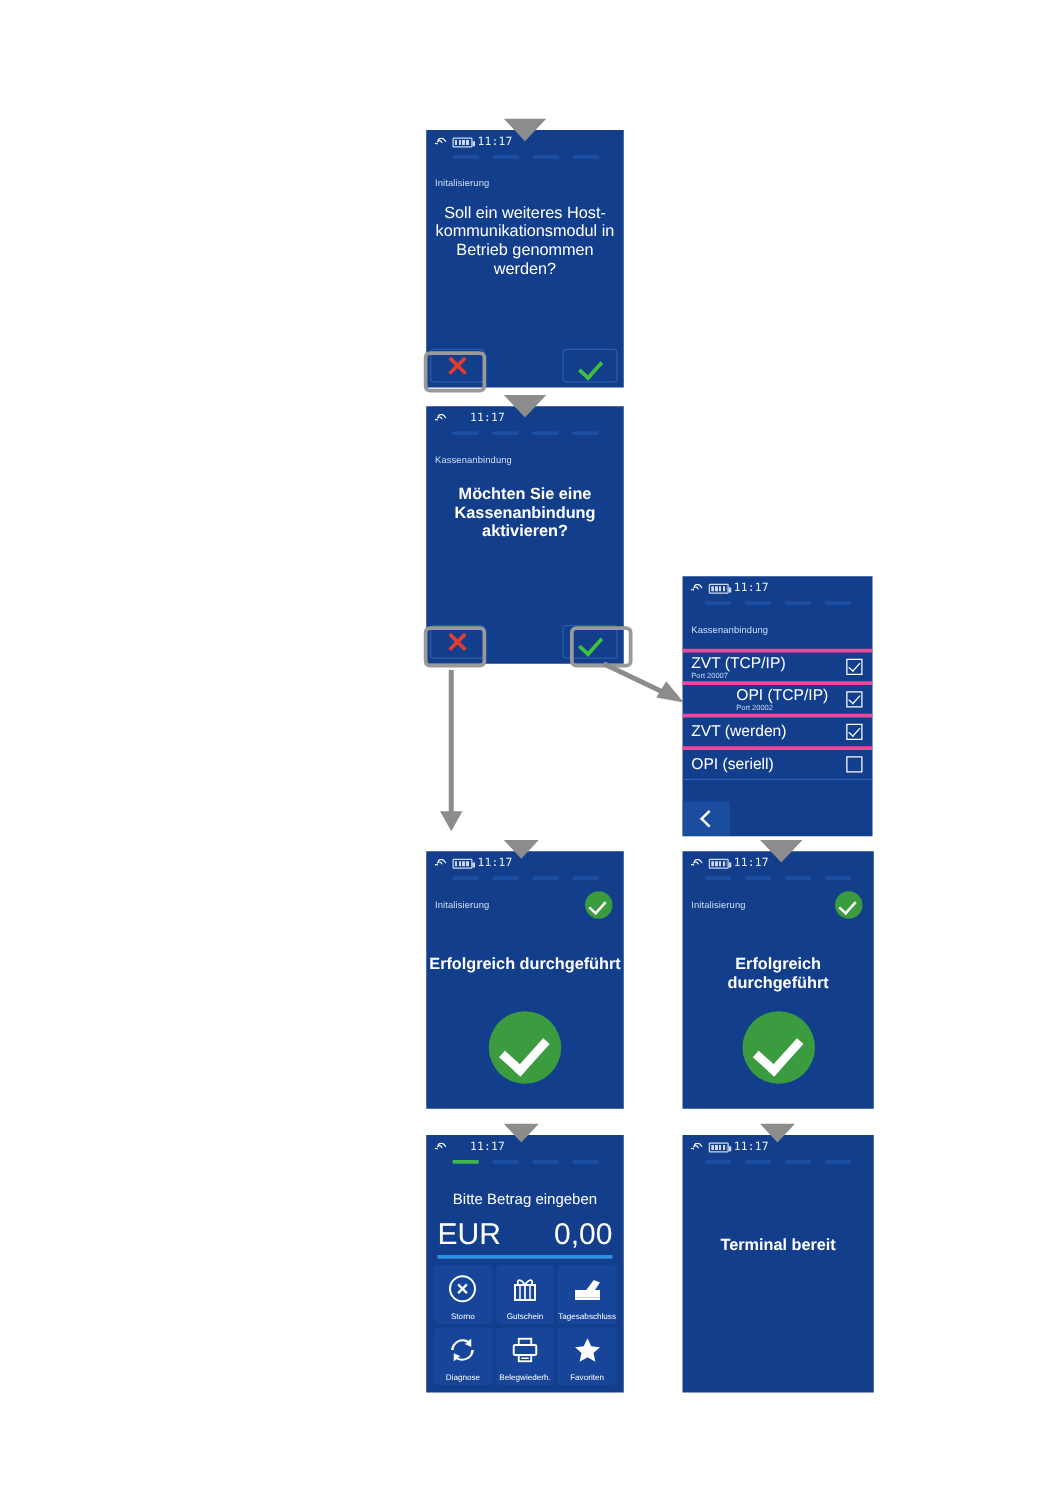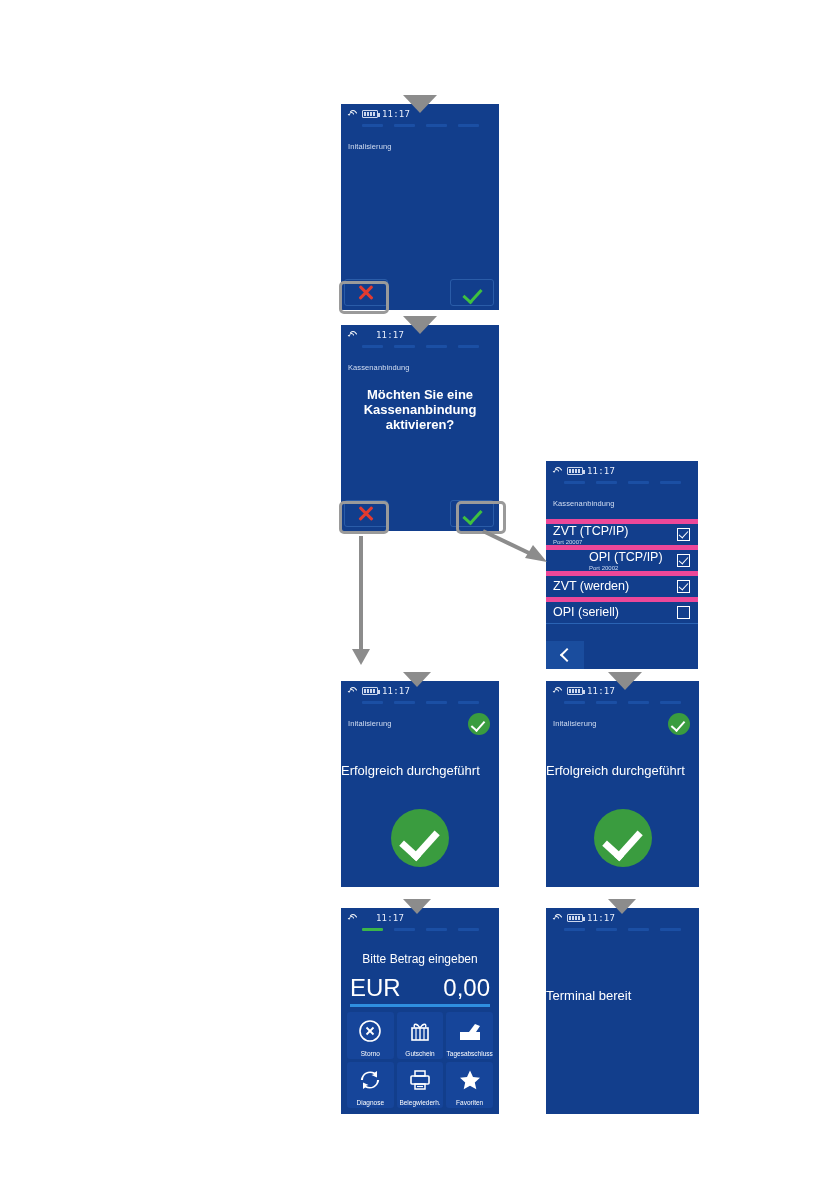--- a/index.html
+++ b/index.html
@@ -189,21 +189,21 @@
     border-width: 0 3.4px 3.4px 0;
     transform: rotate(42deg);
   }
 
   
   .list-row {
     position: absolute;
     left: 0;
     width: 100%;
     height: 26px;
-    border-top: 5px solid #ec4899;
+    border-top: 3px solid #ec4899;
     box-sizing: border-box;
     display: flex;
     align-items: center;
     padding: 0 8px 0 7px;
     justify-content: space-between;
   }
   .list-row .txt {
     display: flex;
     flex-direction: column;
     justify-content: center;
@@ -272,22 +272,24 @@
     position: absolute;
     left: 17px; top: 14px;
     width: 16px; height: 28px;
     border: solid #ffffff;
     border-width: 0 7px 7px 0;
     transform: rotate(42deg);
   }
   .success-text {
     position: absolute;
     left: 0; right: 0;
+    text-align: center;
     color: #ffffff;
     font-size: 13px;
+    font-weight: bold;
   }
 
   
   .amount-title {
     position: absolute;
     left: 0; right: 0;
     text-align: center;
     color: #ffffff;
     font-size: 12px;
   }
@@ -378,20 +380,26 @@
         </span>
       <span class="clock">11:17</span>
     </div>
     <div class="dashes">
       <span class="dash"></span>
       <span class="dash"></span>
       <span class="dash"></span>
       <span class="dash"></span>
     </div>
     <div class="scr-header">Initalisierung</div>
+    <div class="scr-body" style="top:58px;">
+      <div>Soll ein weiteres Host-</div>
+      <div>kommunikationsmodul in</div>
+      <div>Betrieb genommen</div>
+      <div>werden?</div>
+    </div>
     <div class="btn-x" style="left:3px; bottom:4px;">
       <span class="inner-edge"></span>
       <span class="glyph-x"></span>
     </div>
     <div class="btn-ok" style="right:5px; bottom:4px;">
       <span class="inner-edge"></span>
       <span class="glyph-check"></span>
     </div>
   </div>
 

